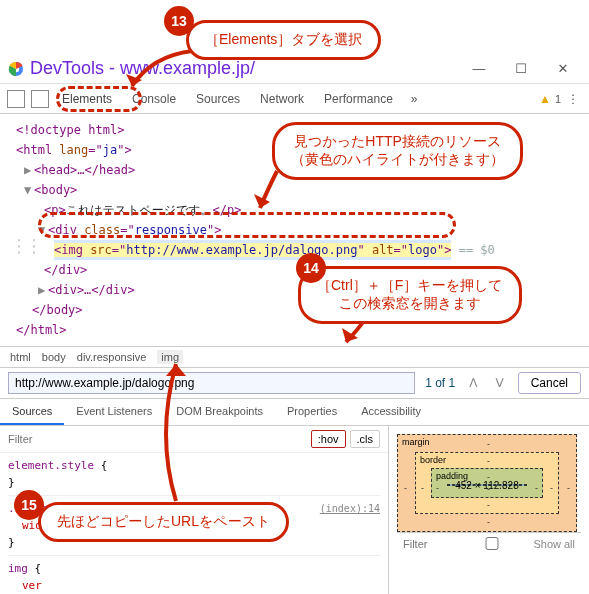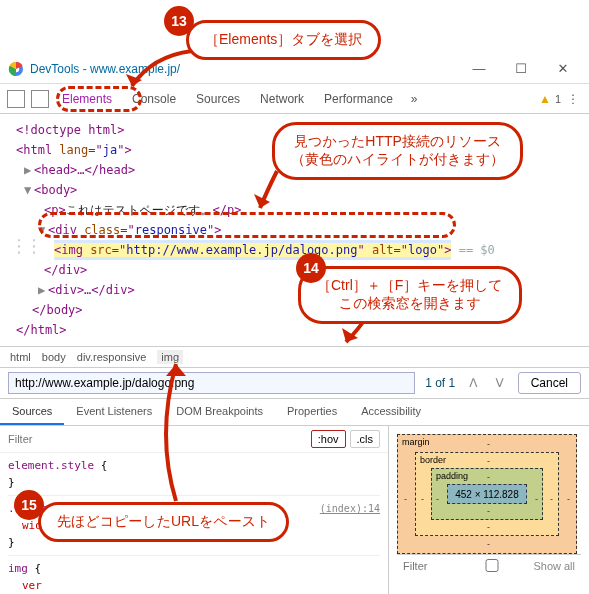--- a/index.html
+++ b/index.html
@@ -4,28 +4,28 @@
 <style>
 * { box-sizing: border-box; margin: 0; padding: 0; }
 body { font-family: "Segoe UI", Arial, sans-serif; font-size: 12px; background: #fff; width: 589px; height: 594px; position: relative; overflow: hidden; }
 
 .callout { position: absolute; background: #fff; border: 3px solid #c20; border-radius: 24px; padding: 8px 16px; font-size: 14px; color: #c20; z-index: 100; text-align: center; }
 .num-badge { position: absolute; width: 30px; height: 30px; background: #c20; color: #fff; border-radius: 50%; display: flex; align-items: center; justify-content: center; font-weight: bold; font-size: 14px; z-index: 101; }
 .arrow { position: absolute; z-index: 99; }
 
 .titlebar { height: 30px; display: flex; align-items: center; padding: 0 6px; border-bottom: 1px solid #ddd; margin-top: 54px; }
 .titlebar .ico { width: 16px; height: 16px; margin: 0 6px 0 2px; }
-.titlebar .title { flex: 1; font-size: 12px; color: #0369a1; }
+.titlebar .title { flex: 1; font-size: 18px; color: #6d28d9; }
 .winbtns { display: flex; gap: 14px; padding-right: 6px; }
 .winbtn { width: 28px; height: 20px; display: flex; align-items: center; justify-content: center; font-size: 13px; color: #555; }
 
 .tabbar { height: 30px; display: flex; align-items: center; border-bottom: 1px solid #ccc; padding: 0 4px; font-size: 12px; color: #555; }
 .tabbar .ticon { width: 18px; height: 18px; border: 1px solid #888; margin: 0 3px; }
 .tabbar .tab { padding: 6px 10px; cursor: pointer; }
-.tabbar .tab.active { color: #a21caf; }
+.tabbar .tab.active { color: #404040; }
 .tabbar .spacer { flex: 1; }
 .tabbar .more { padding: 0 8px; }
 .tabbar .warn { color: #e8a400; font-weight: bold; padding: 0 4px; }
 .tabbar .count { font-size: 11px; }
 .tabbar .menu { padding: 0 6px; }
 
 .active-dash { position: absolute; border: 3px dashed #c20; border-radius: 16px; pointer-events: none; }
 
 .dompanel { padding: 6px 4px 6px 8px; font-family: Menlo, Consolas, monospace; font-size: 12px; color: #881280; line-height: 20px; overflow: hidden; }
 .tag { color: #881280; }
@@ -60,21 +60,21 @@
 .filterrow .hov { margin-left: auto; padding: 2px 6px; border: 1px solid #b91c1c; border-radius: 2px; margin-right: 4px; }
 .filterrow .cls { padding: 2px 6px; border: 1px solid #ccc; border-radius: 2px; }
 .css { padding: 4px 8px; font-family: Menlo, Consolas, monospace; font-size: 11px; line-height: 17px; }
 .css .sel2 { color: #881280; }
 .css .prop { color: #c80000; margin-left: 14px; }
 .css .val { color: #1a1aa6; }
 .css .src { float: right; color: #888; text-decoration: underline; font-size: 10px; }
 .css hr { border: none; border-top: 1px solid #eee; margin: 4px 0; }
 
 .boxcol { width: 200px; padding: 8px; }
-.boxmodel { position: relative; width: 180px; height: 120px; font-size: 9px; text-decoration: underline; }
+.boxmodel { position: relative; width: 180px; height: 98px; font-size: 9px; text-decoration: underline; }
 .bm { position: absolute; border: 1px dashed #333; display: flex; align-items: center; justify-content: center; }
 .bm-margin { inset: 0; background: #f9cc9d; }
 .bm-border { inset: 18px; background: #fddb9b; }
 .bm-padding { inset: 34px; background: #c3d08b; }
 .bm-content { inset: 50px; background: #8cb6c0; display: flex; align-items: center; justify-content: center; font-size: 10px; }
 .bm-label { position: absolute; top: 2px; left: 4px; font-size: 9px; }
 .bm-dash { position: absolute; color: #333; font-size: 9px; }
 
 .boxfilter { display: flex; align-items: center; padding: 4px 6px; border-top: 1px solid #ccc; font-size: 11px; color: #888; }
 .boxfilter input { border: none; font-size: 11px; width: 50px; }

